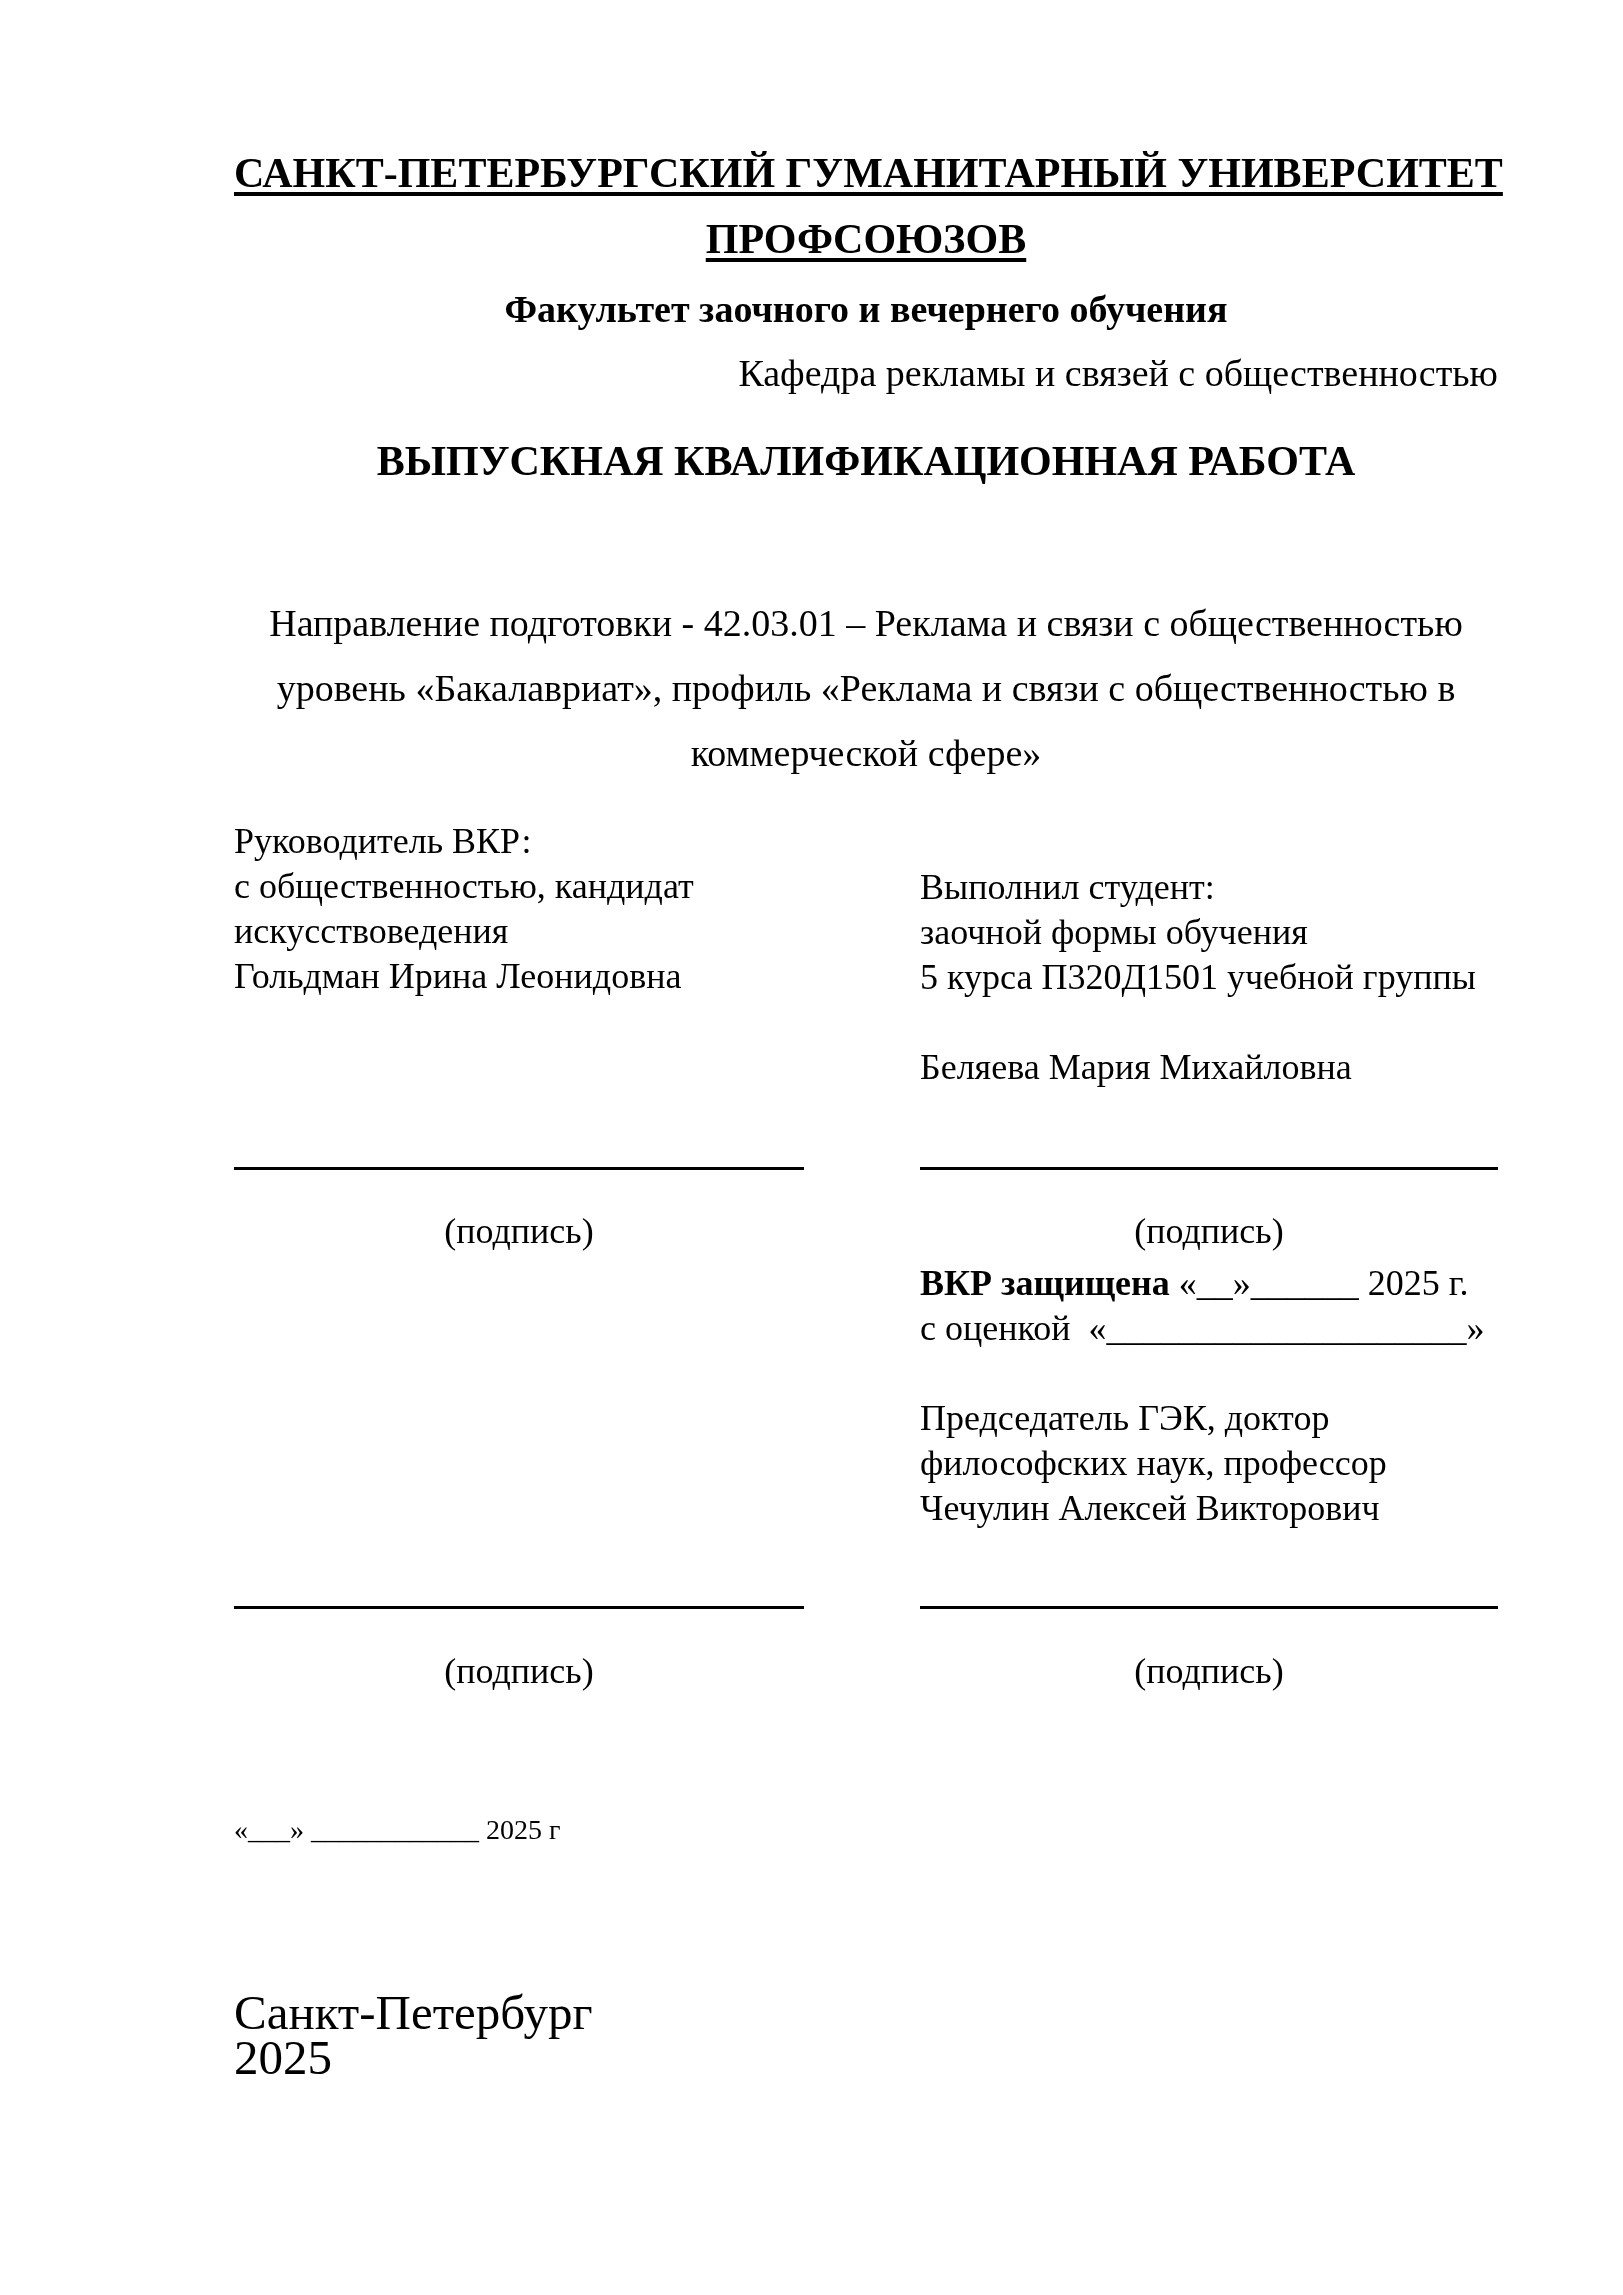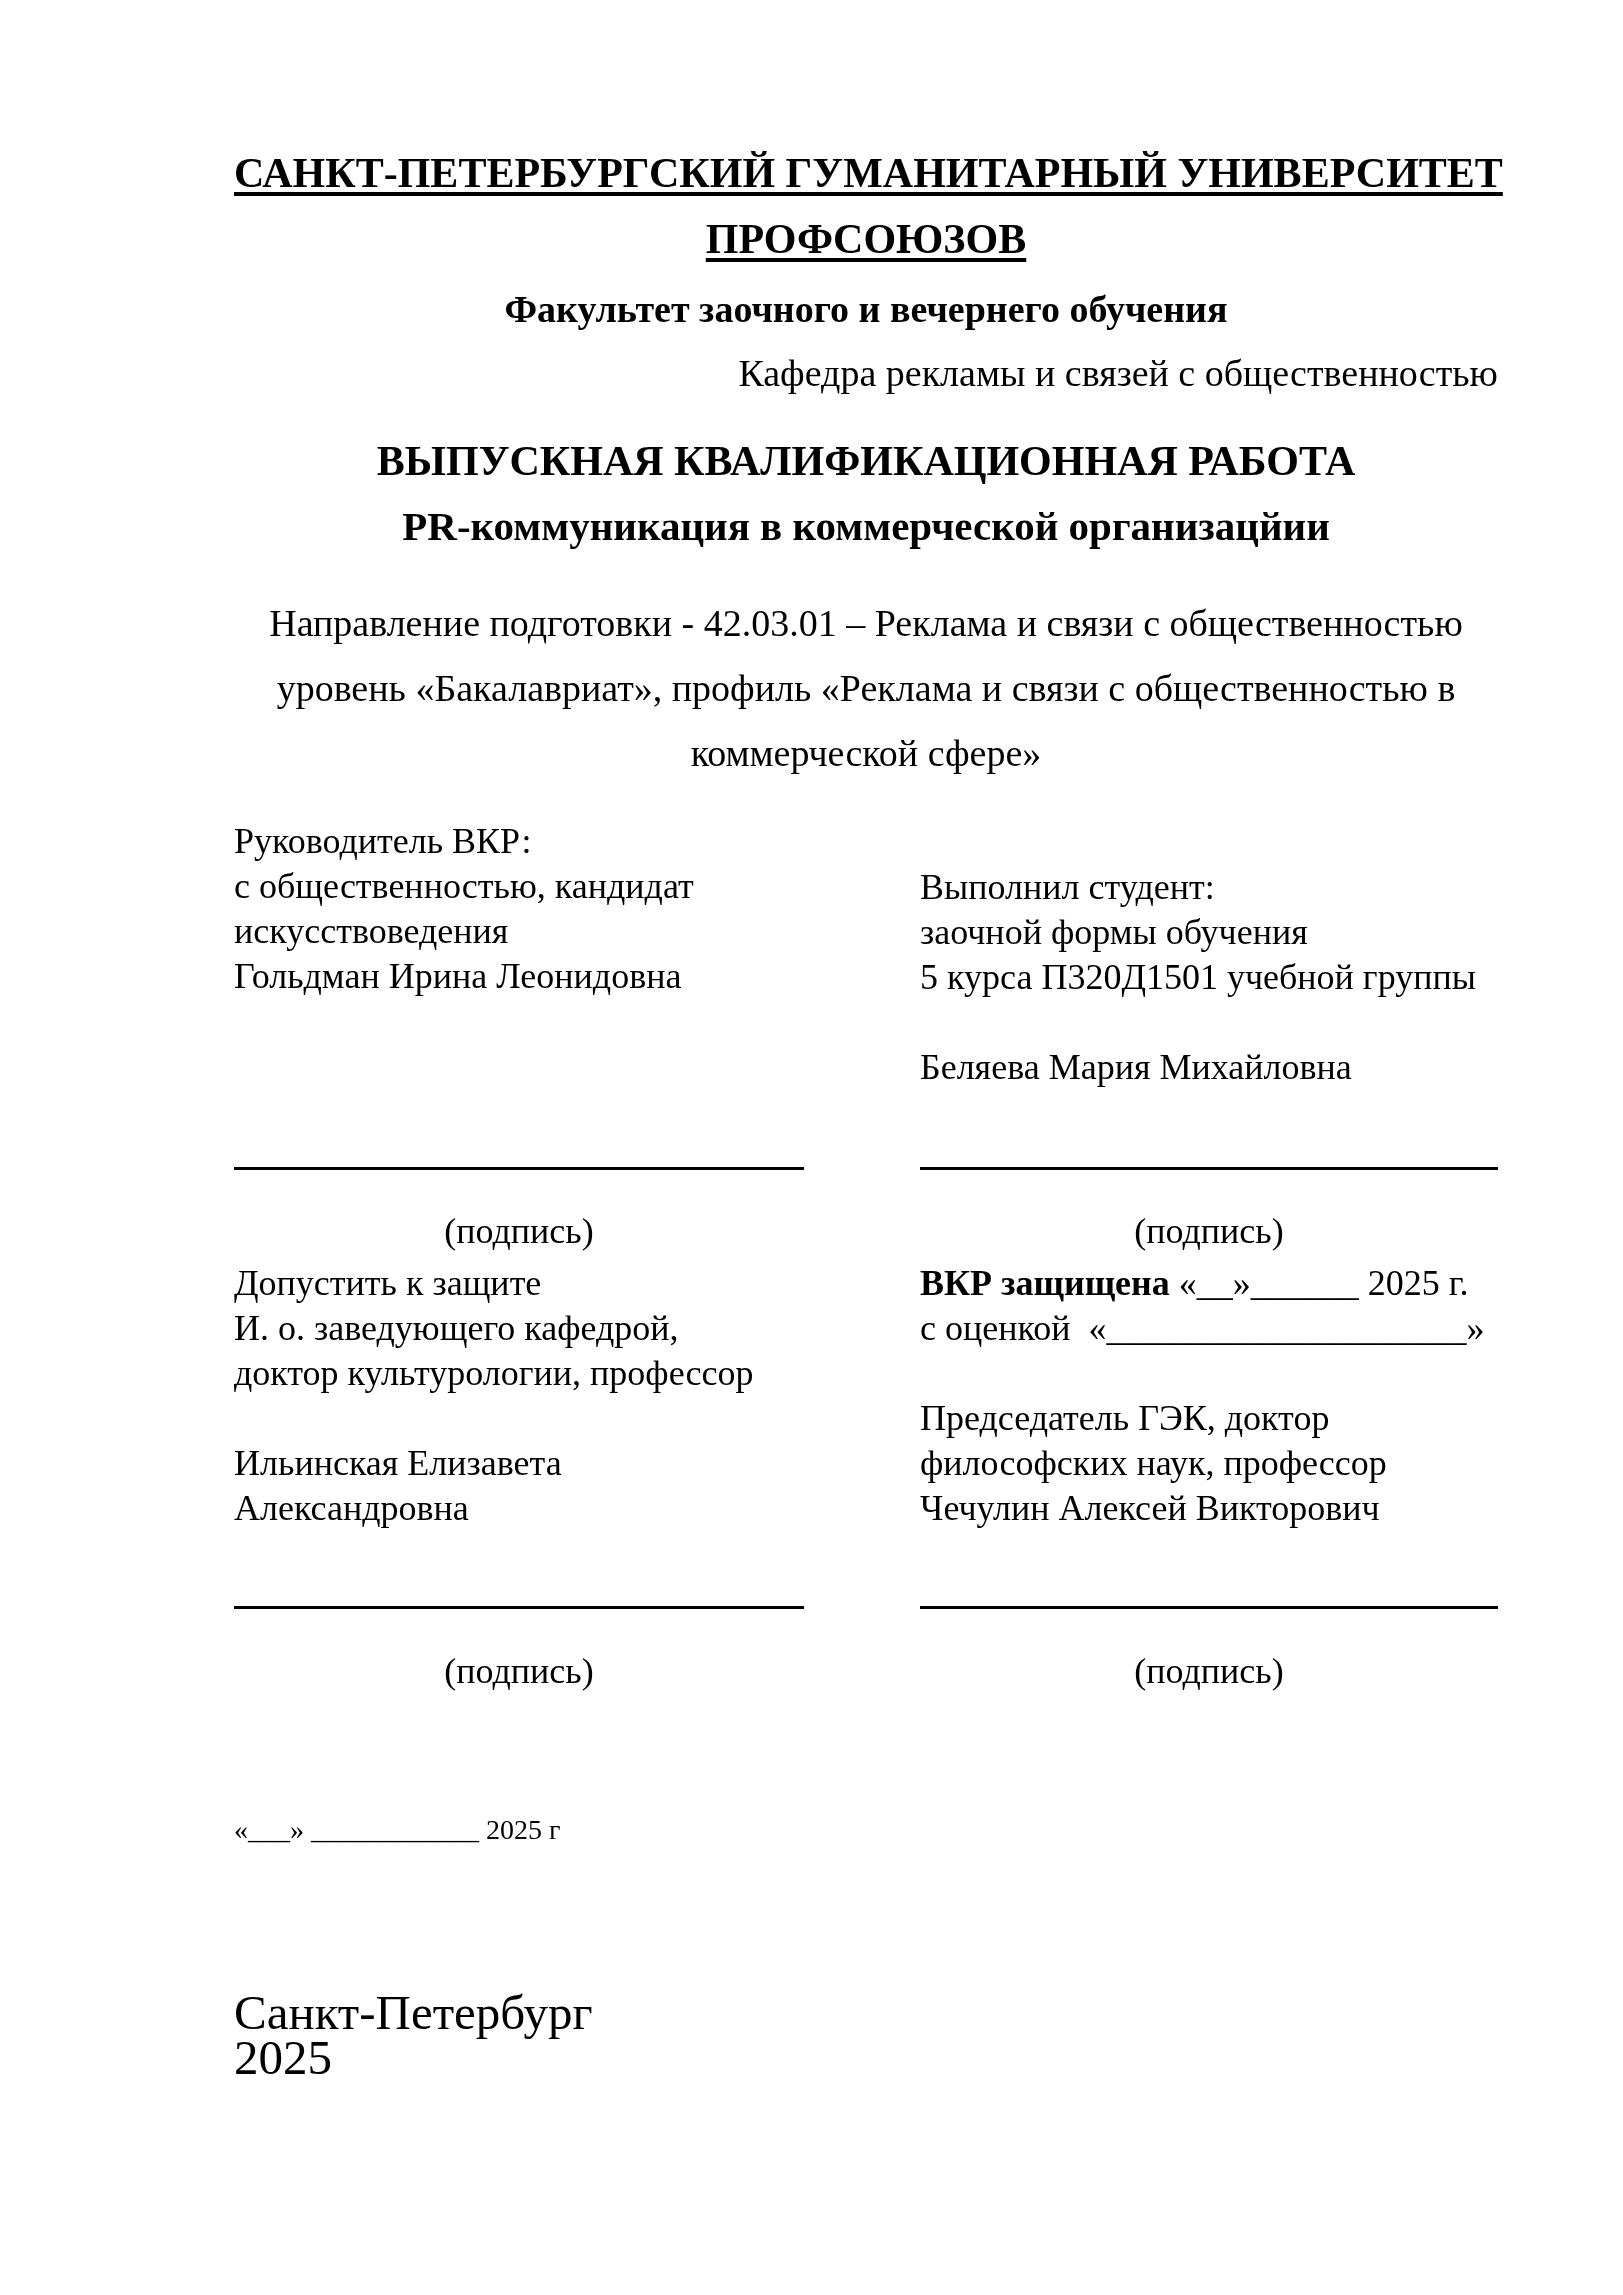--- a/index.html
+++ b/index.html
@@ -57,21 +57,20 @@
 <body>
 
 <div class="page">
 
   <div class="abs content-line fs54 bold underlined" style="top:151px">САНКТ-ПЕТЕРБУРГСКИЙ ГУМАНИТАРНЫЙ УНИВЕРСИТЕТ</div>
   <div class="abs content-line fs54 bold underlined" style="top:217px">ПРОФСОЮЗОВ</div>
   <div class="abs content-line fs48 bold" style="top:290px">Факультет заочного и вечернего обучения</div>
   <div class="abs content-line fs48 right-align" style="top:354px">Кафедра рекламы и связей с общественностью</div>
 
   <div class="abs content-line fs54 bold" style="top:439px">ВЫПУСКНАЯ КВАЛИФИКАЦИОННАЯ РАБОТА</div>
-  <div class="abs content-line fs52 bold" style="top:505px">PR-коммуникация в коммерческой организацйии</div>
 
   <div class="abs content-line fs48" style="top:604px">Направление подготовки - 42.03.01 – Реклама и связи с общественностью</div>
   <div class="abs content-line fs48" style="top:669px">уровень «Бакалавриат», профиль «Реклама и связи с общественностью в</div>
   <div class="abs content-line fs48" style="top:734px">коммерческой сфере»</div>
 
   <div class="col" style="left:234px; top:819px; width:572px">
     <div class="ln">Руководитель ВКР:</div>
     <div class="ln">с общественностью, кандидат</div>
     <div class="ln">искусствоведения</div>
     <div class="ln">Гольдман Ирина Леонидовна</div>
@@ -83,28 +82,20 @@
     <div class="ln">5 курса П320Д1501 учебной группы</div>
     <div class="sp"></div>
     <div class="ln">Беляева Мария Михайловна</div>
   </div>
 
   <div class="sigline" style="left:234px; top:1167px; width:570px"></div>
   <div class="sigline" style="left:920px; top:1167px; width:578px"></div>
   <div class="sigcaption" style="left:234px; top:1173px; width:570px">(подпись)</div>
   <div class="sigcaption" style="left:920px; top:1173px; width:578px">(подпись)</div>
 
-  <div class="col" style="left:234px; top:1261px; width:572px">
-    <div class="ln">Допустить к защите</div>
-    <div class="ln">И. о. заведующего кафедрой,</div>
-    <div class="ln">доктор культурологии, профессор</div>
-    <div class="sp"></div>
-    <div class="ln">Ильинская Елизавета</div>
-    <div class="ln">Александровна</div>
-  </div>
 
   <div class="col" style="left:920px; top:1261px; width:578px">
     <div class="ln"><span class="bold">ВКР защищена</span><span> «__»______ 2025 г.</span></div>
     <div class="ln">с оценкой  «____________________»</div>
     <div class="sp"></div>
     <div class="ln">Председатель ГЭК, доктор</div>
     <div class="ln">философских наук, профессор</div>
     <div class="ln">Чечулин Алексей Викторович</div>
   </div>
 

